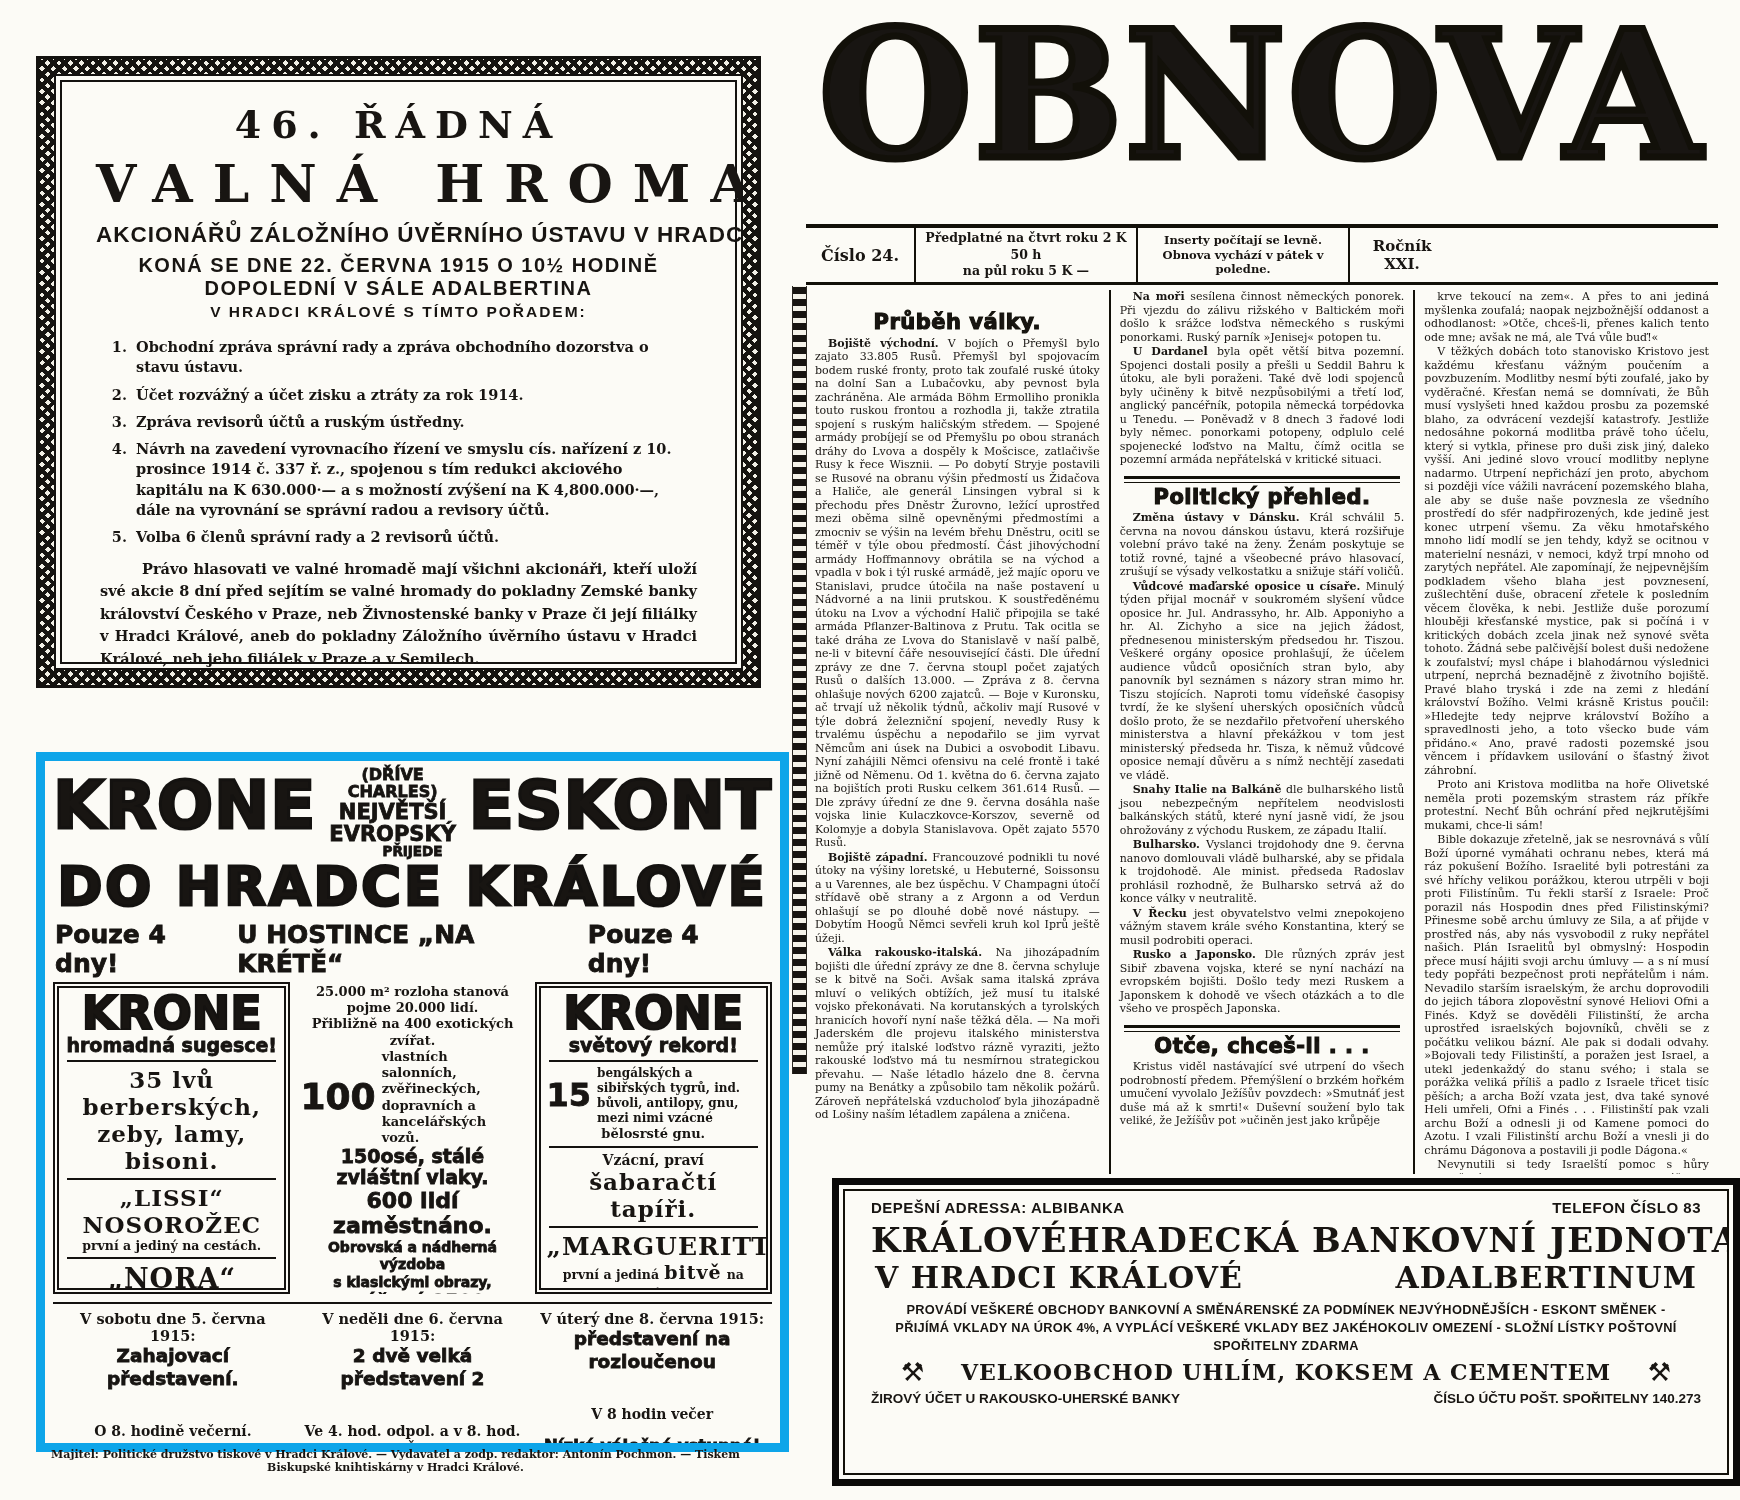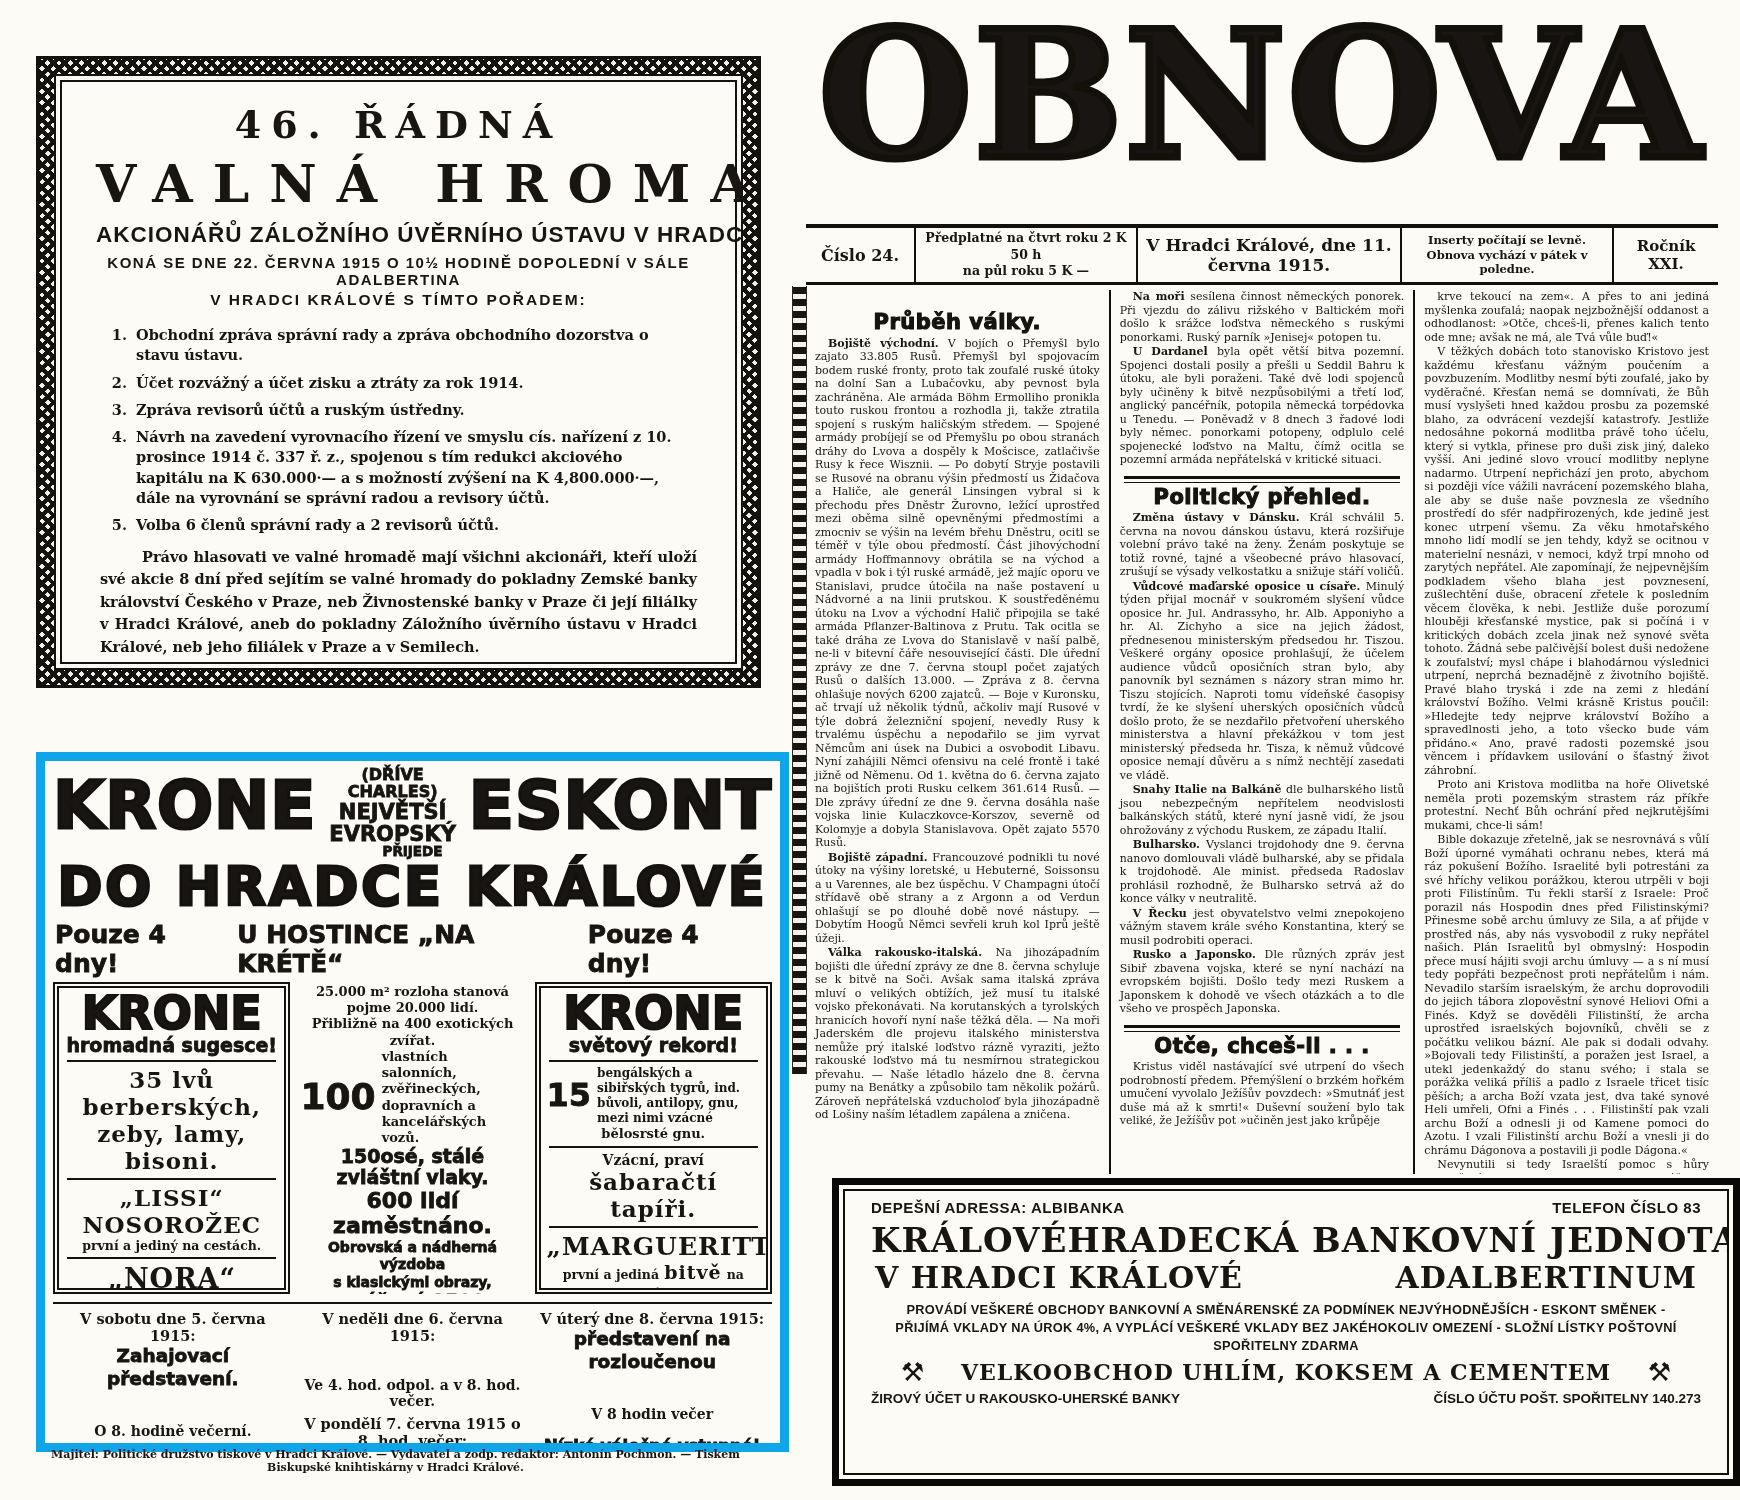--- a/index.html
+++ b/index.html
@@ -11,21 +11,21 @@
     background:
       repeating-linear-gradient(45deg,#151310 0 4px,rgba(0,0,0,0) 4px 8px),
       repeating-linear-gradient(-45deg,#151310 0 4px,#f1efe6 4px 8px);}
   .orn-inner{position:absolute;inset:15px;background:#fcfbf6;border:2px solid #141210;
     box-shadow:inset 0 0 0 4px #fcfbf6, inset 0 0 0 6px #141210;
     padding:20px 40px 12px;overflow:hidden;text-align:center;}
   .aa-small{font-size:38px;letter-spacing:10px;font-weight:bold;margin:6px 0 2px;}
   .aa-large{font-size:52px;letter-spacing:20px;font-weight:bold;margin:6px 0 2px;white-space:nowrap;}
   .aa-sub{font-family:"Liberation Sans",sans-serif;font-weight:bold;font-size:22.5px;
     letter-spacing:1px;margin:8px 0 4px;white-space:nowrap;}
-  .aa-meet{font-family:"Liberation Sans",sans-serif;font-weight:bold;font-size:15px;
+  .aa-meet{font-family:"Liberation Sans",sans-serif;font-weight:bold;font-size:20px;
     letter-spacing:1.5px;margin:6px 0 0;}
   .aa-meet2{font-family:"Liberation Sans",sans-serif;font-weight:bold;font-size:15.5px;
     letter-spacing:2px;margin:3px 0 0;}
   .aa-agenda{text-align:left;font-size:14.5px;font-weight:bold;line-height:1.4;
     margin:16px 12px 0 14px;padding-left:22px;}
   .aa-agenda li{margin-bottom:7px;padding-left:4px;}
   .aa-note{text-align:justify;font-size:14.5px;font-weight:bold;line-height:1.55;
     margin:10px 4px 0;text-indent:42px;}
   
   .ad-circus{position:absolute;left:36px;top:752px;width:719px;height:674px;
@@ -217,20 +217,21 @@
 
     <div class="cir-sched">
       <div class="sched">
         <div class="date">V sobotu dne 5. června 1915:</div>
         <div class="fatline fat">Zahajovací představení.</div>
         <div class="time">O 8. hodině večerní.</div>
         <div class="foot fat">Nízké válečné vstupné!</div>
       </div>
       <div class="sched">
         <div class="date">V neděli dne 6. června 1915:</div>
+        <div class="fatline fat">2 dvě velká představení 2</div>
         <div class="time">Ve 4. hod. odpol. a v 8. hod. večer.</div>
         <div class="date" style="margin-top:6px;">V pondělí 7. června 1915 o 8. hod. večer:</div>
         <div class="fatline fat">Velké slavnost. představení</div>
       </div>
       <div class="sched">
         <div class="date">V úterý dne 8. června 1915:</div>
         <div class="fatline fat">představení na rozloučenou</div>
         <div class="time">V 8 hodin večer</div>
         <div class="foot fat">Nízké válečné vstupné!</div>
       </div>
@@ -242,21 +243,20 @@
   <div class="edge-orn"></div>
 
   <h1 class="masthead">OBNOVA</h1>
 
   <div class="head-strip">
     <div class="hs-cell hs-issue">Číslo 24.</div>
     <div class="hs-cell hs-price">
       <span>Předplatné na čtvrt roku 2 K 50 h</span>
       <span>na půl roku 5 K —</span>
     </div>
-    <div class="hs-cell hs-date">V Hradci Králové, dne 11. června 1915.</div>
     <div class="hs-cell hs-ins">
       <span>Inserty počítají se levně.</span>
       <span>Obnova vychází v pátek v poledne.</span>
     </div>
     <div class="hs-cell hs-vol">Ročník XXI.</div>
   </div>
 
   <div class="cols">
     <div class="col col1">
       <h2 class="art">Průběh války.</h2>

